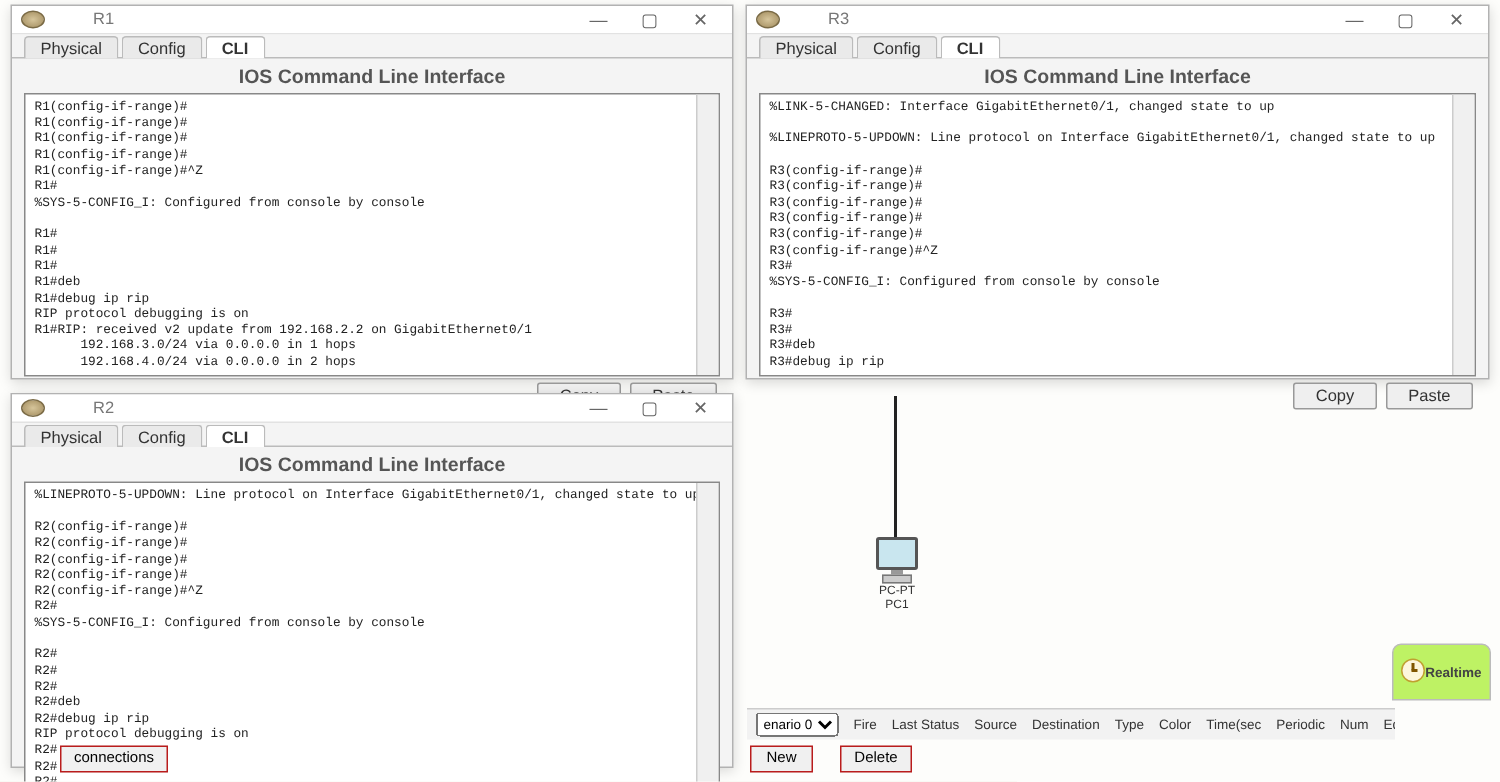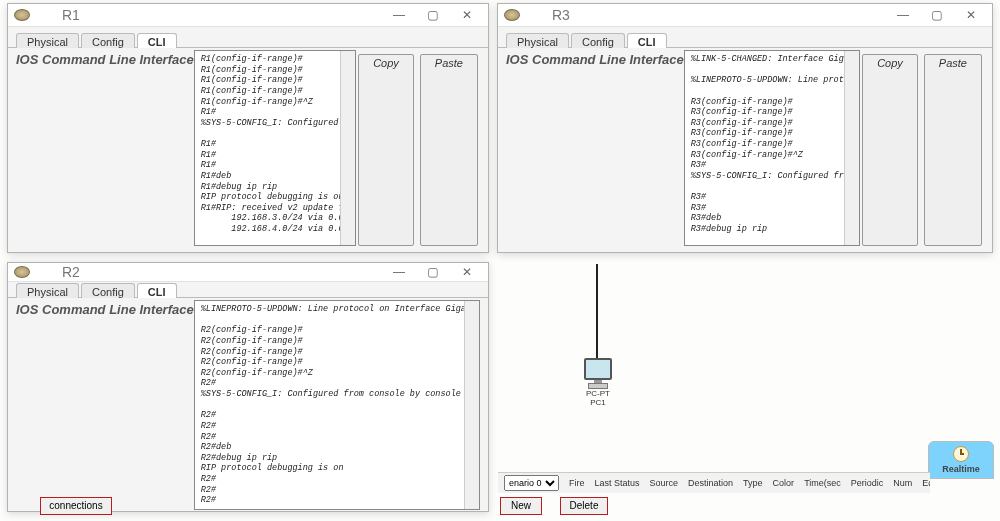--- a/index.html
+++ b/index.html
@@ -31,21 +31,21 @@
     background: #ffffff;
     display: flex;
     align-items: center;
     padding: 0 6px;
     gap: 4px;
     border-bottom: 1px solid #e2e2e2;
     color: #777;
   }
   .titlebar .title {
     flex: 0 0 auto;
-    font-size: 14px;
+    font-size: 11px;
     padding-left: 28px;
   }
   .titlebar .spacer { flex: 1; }
   .tb-btn {
     width: 30px;
     height: 18px;
     display: flex;
     align-items: center;
     justify-content: center;
     color: #666;
@@ -79,22 +79,21 @@
     top: 1px;
   }
   .tab.active {
     background: #ffffff;
     font-weight: bold;
   }
   .panel {
     flex: 1;
     padding: 2px 8px 6px;
     display: flex;
-    flex-direction: row;
-    font-style: italic;
+    flex-direction: column;
   }
   .cli-title {
     text-align: center;
     font-size: 13px;
     font-weight: bold;
     color: #555;
     padding: 2px 0 4px;
   }
   .terminal {
     flex: 1;
@@ -160,28 +159,28 @@
     width: 8px; height: 3px; background: #999; margin: 0 auto;
   }
   .pc-node .base {
     width: 18px; height: 4px; background: #ccc; border: 1px solid #777; margin: 0 auto;
   }
 
   
   .realtime {
     position: absolute;
     right: 6px;
-    top: 441px;
+    top: 429px;
     width: 64px;
     height: 36px;
     border: 1px solid #bbb;
     border-radius: 6px 6px 0 0;
-    background: #7dd3fc;
-    display: flex;
-    flex-direction: column;
+    background: #bef264;
+    display: flex;
+    flex-direction: row;
     align-items: center;
     justify-content: center;
     font-size: 9px;
     font-weight: bold;
     color: #444;
   }
   .realtime .clock {
     width: 14px; height: 14px;
     border: 1.5px solid #c0a030;
     border-radius: 50%;

